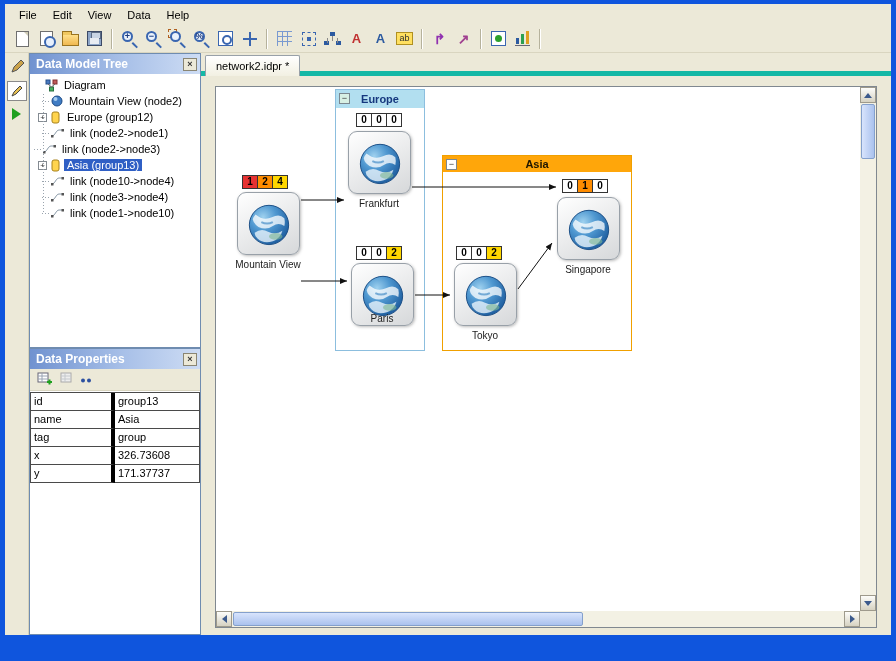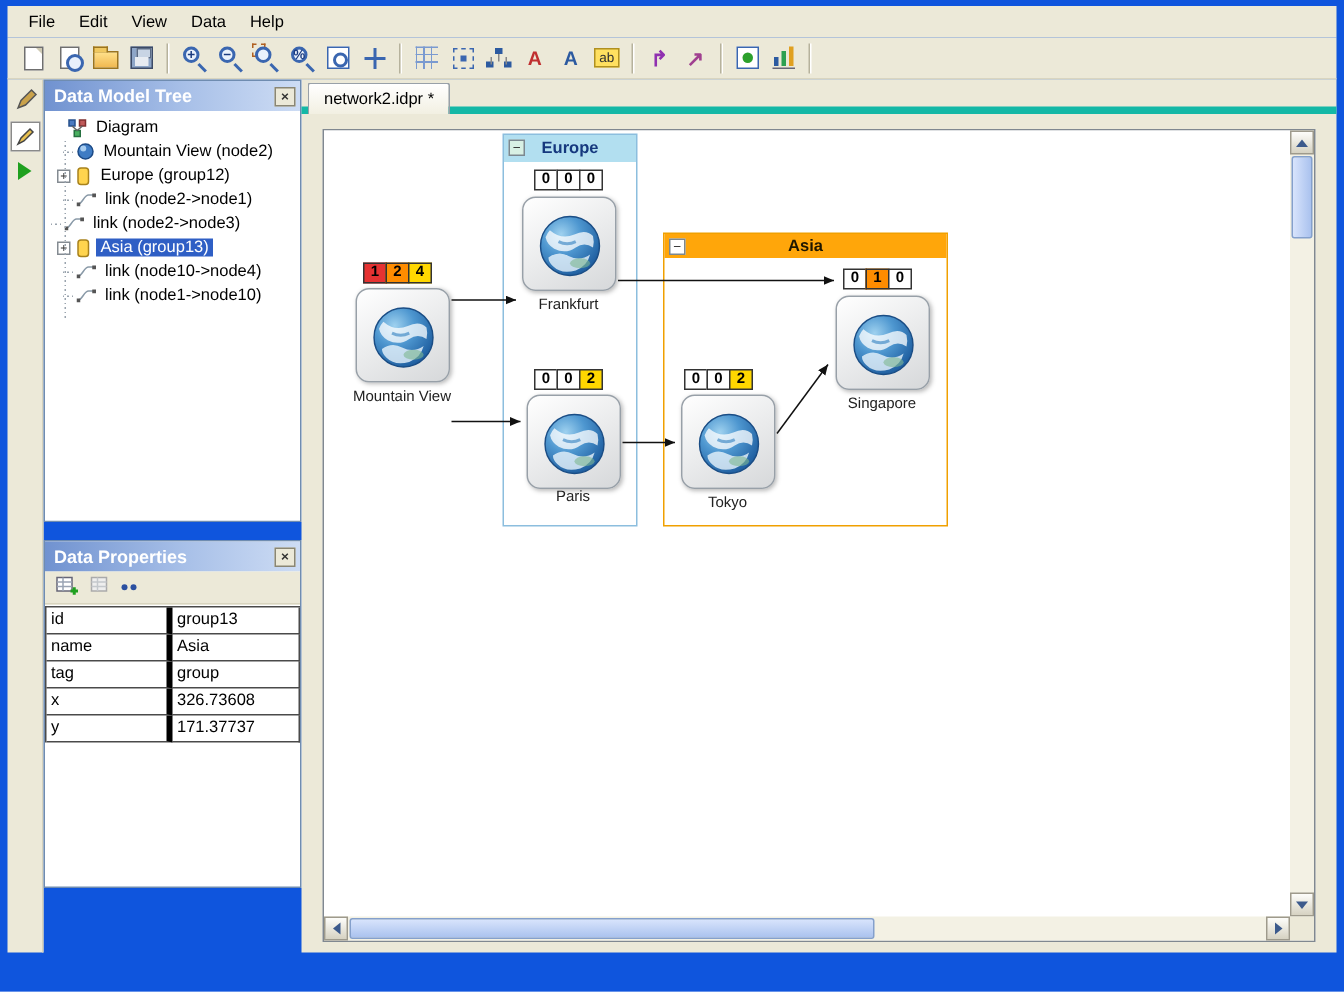--- a/index.html
+++ b/index.html
@@ -313,26 +313,37 @@
       </div>
       <div class="trow" style="padding-left:12px">
         <span class="stub"></span>
         <span class="ticon">
             <svg width="13" height="12">
               <path d="M1 9 C4 9 5 3 8 3 L12 3" stroke="#8a9aa8" fill="none"></path>
               <rect x="0" y="8" width="2.5" height="2.5" fill="#555"></rect>
               <rect x="10.5" y="2" width="2.5" height="2.5" fill="#555"></rect>
             </svg>
           </span>
+        <span class="lbl">link (node3-&gt;node4)</span>
+      </div>
+      <div class="trow" style="padding-left:12px">
+        <span class="stub"></span>
+        <span class="ticon">
+            <svg width="13" height="12">
+              <path d="M1 9 C4 9 5 3 8 3 L12 3" stroke="#8a9aa8" fill="none"></path>
+              <rect x="0" y="8" width="2.5" height="2.5" fill="#555"></rect>
+              <rect x="10.5" y="2" width="2.5" height="2.5" fill="#555"></rect>
+            </svg>
+          </span>
         <span class="lbl">link (node1-&gt;node10)</span>
       </div>
     </div>
   </div>
 
-  <div class="panel" style="left:29px;top:360px;width:172px;height:232px">
+  <div class="panel" style="left:29px;top:348px;width:172px;height:287px">
     <div class="ptitle">
       <span>Data Properties</span>
       <span class="spacer"></span>
       <span class="pclose">×</span>
     </div>
     <div class="propstoolbar">
       <span><svg width="16" height="15">
             <rect x="1" y="2" width="10" height="9" fill="#fff" stroke="#667"></rect>
             <path d="M1 5 h10 M1 8 h10 M5 2 v9" stroke="#9aa4b4"></path>
             <path d="M10 11 h5 M12.5 8.5 v5" stroke="#1fa01f" stroke-width="2"></path>
@@ -445,21 +456,21 @@
               <use href="#globe"></use>
             </svg>
         </div>
         <div class="nlabel" style="left:163px;top:111px">Frankfurt</div>
 
         <div class="node" style="left:135px;top:176px">
           <svg width="46" height="46" viewBox="0 0 48 48">
               <use href="#globe"></use>
             </svg>
         </div>
-        <div class="nlabel" style="left:166px;top:239px">Paris</div>
+        <div class="nlabel" style="left:166px;top:226px">Paris</div>
 
         <div class="node" style="left:238px;top:176px">
           <svg width="46" height="46" viewBox="0 0 48 48">
               <use href="#globe"></use>
             </svg>
         </div>
         <div class="nlabel" style="left:269px;top:243px">Tokyo</div>
 
         <div class="node" style="left:341px;top:110px">
           <svg width="46" height="46" viewBox="0 0 48 48">

